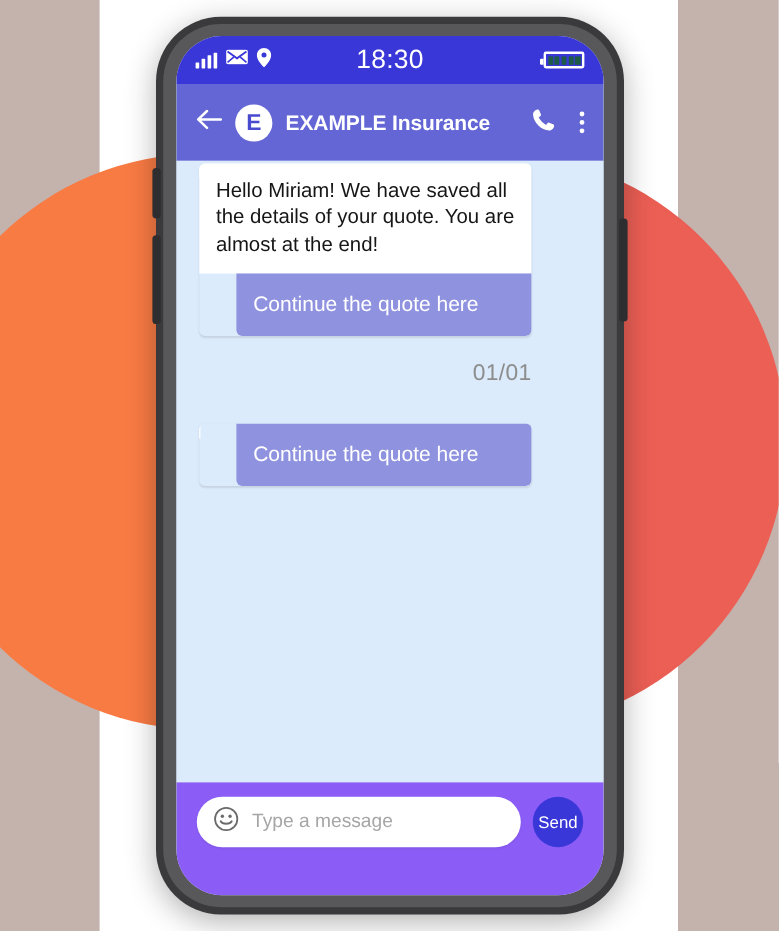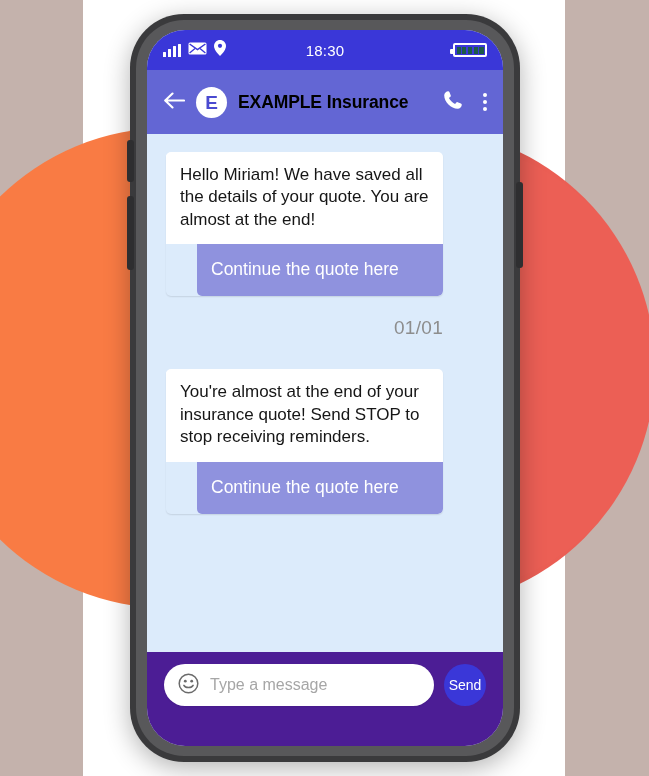--- a/index.html
+++ b/index.html
@@ -82,21 +82,21 @@
     padding:0 16px;
     flex:none;
     position:relative;
   }
   .status-left { display:flex; align-items:center; gap:7px; }
   .status-time {
     position:absolute;
     left:0; right:0;
     text-align:center;
     color:#ffffff;
-    font-size:15px;
+    font-size:22px;
     letter-spacing:0.2px;
   }
   .status-right { margin-left:auto; display:flex; align-items:center; }
 
   .ico-signal { display:flex; align-items:flex-end; gap:2px; height:13px; }
   .ico-signal i { display:block; width:3px; background:#fff; border-radius:0.5px; }
   .ico-signal i:nth-child(1){height:5px;}
   .ico-signal i:nth-child(2){height:8px;}
   .ico-signal i:nth-child(3){height:11px;}
   .ico-signal i:nth-child(4){height:13px;}
@@ -137,40 +137,40 @@
     color:#4a4ad0;
     font-size:19px;
     font-weight:bold;
     display:flex;
     align-items:center;
     justify-content:center;
     line-height:1;
     flex:none;
   }
   .app-title {
-    color:#000000;
+    color:#ffffff;
     font-size:17.5px;
     font-weight:bold;
     white-space:nowrap;
     letter-spacing:-0.1px;
   }
   .header-actions {
     margin-left:auto;
     display:flex;
     align-items:center;
     gap:20px;
   }
   .ico-kebab { display:flex; flex-direction:column; gap:3px; }
   .ico-kebab i { width:4px; height:4px; background:#fff; border-radius:50%; }
 
   
   .chat {
     flex:1;
     background:#dcebfb;
-    padding:18px 19px 0 19px;
+    padding:2px 19px 0 19px;
     overflow:hidden;
   }
   .msg-group { margin-bottom:30px; }
   .bubble {
     position:relative;
     max-width:277px;
     border-radius:5px;
     overflow:hidden;
     box-shadow:0 1px 1.5px rgba(0,0,0,0.10);
   }
@@ -204,21 +204,21 @@
     width:277px;
     text-align:right;
     color:#8d8d8d;
     font-size:19px;
     letter-spacing:0.3px;
   }
 
   
   .composer {
     flex:none;
-    background:#4c1d95;
+    background:#8b5cf6;
     padding:12px 17px 40px 17px;
     display:flex;
     align-items:center;
     gap:10px;
   }
   .input-pill {
     flex:1;
     height:42px;
     background:#ffffff;
     border-radius:21px;
@@ -333,21 +333,20 @@
         <div class="msg-group">
           <div class="bubble">
             <div class="bubble-text">Hello Miriam! We have saved all the details of your quote. You are almost at the end!</div>
             <div class="bubble-cta">Continue the quote here</div>
           </div>
           <div class="timestamp">01/01</div>
         </div>
 
         <div class="msg-group">
           <div class="bubble">
-            <div class="bubble-text">You're almost at the end of your insurance quote! Send STOP to stop receiving reminders.</div>
             <div class="bubble-cta">Continue the quote here</div>
           </div>
         </div>
 
       </div>
 
       <div class="composer">
         <div class="input-pill">
           <span>
             <svg width="21" height="21" viewBox="0 0 21 21">

